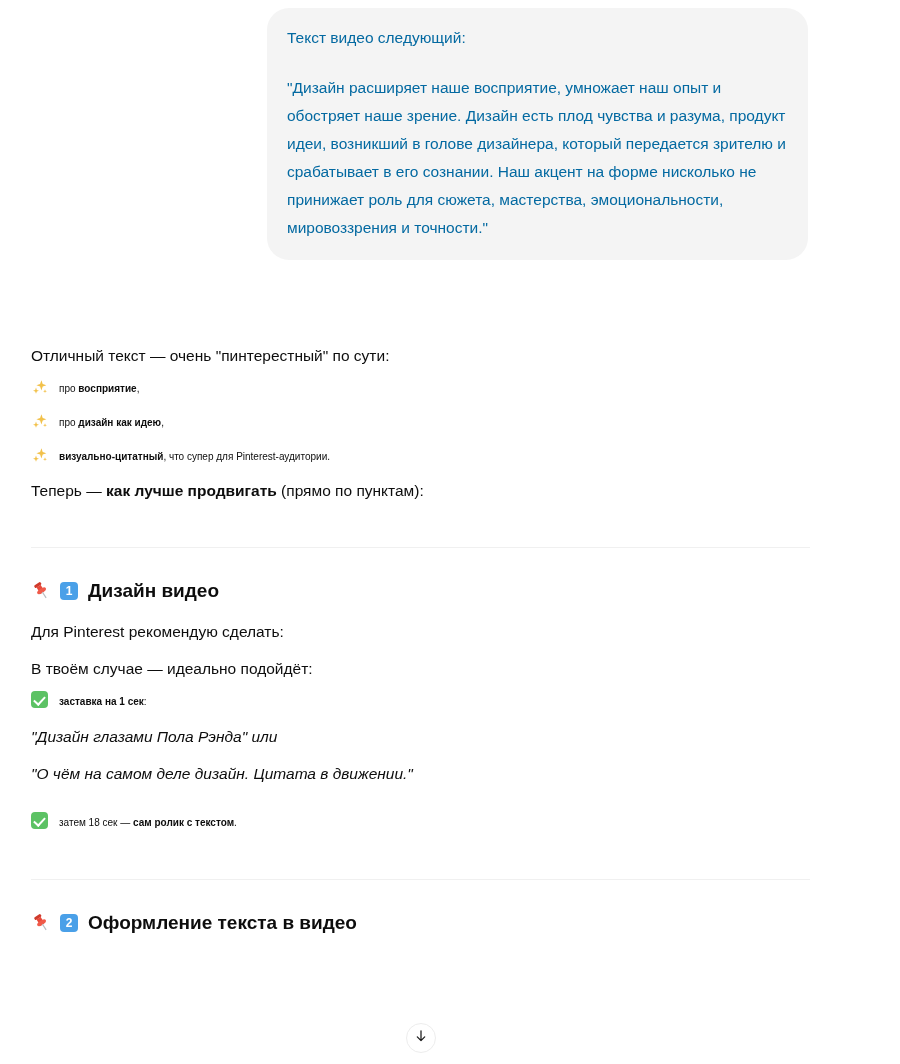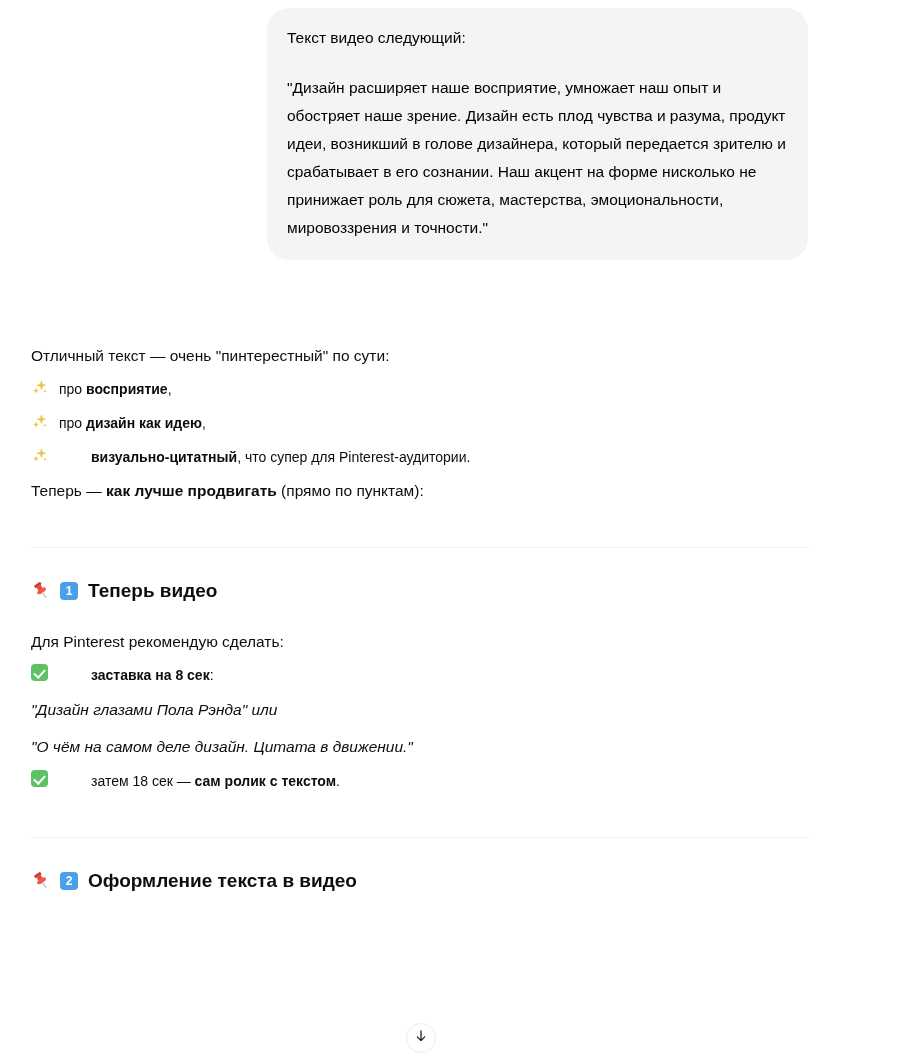--- a/index.html
+++ b/index.html
@@ -26,21 +26,21 @@
     padding: 8px 92px 0 0;
   }
   .user-bubble {
     background: #f4f4f4;
     border-radius: 22px;
     padding: 16px 20px 18px 20px;
     max-width: 541px;
     width: 541px;
     font-size: 15.5px;
     line-height: 28px;
-    color: #000000;
+    color: #0369a1;
   }
   .user-bubble p { margin: 0; }
   .user-bubble p + p { margin-top: 22px; }
 
   
   .assistant {
     padding: 0 0 0 31px;
     width: 900px;
   }
   .assistant p,
@@ -55,25 +55,25 @@
   .lead { margin-top: 0; }
 
   ul.bullets {
     list-style: none;
     margin: 9px 0 0 0;
     padding: 0;
   }
   ul.bullets li {
     display: flex;
     align-items: flex-start;
-    font-size: 14px;
+    font-size: 10px;
     line-height: 24px;
     margin-bottom: 10px;
   }
-  ul.bullets li:last-child { margin-bottom: 0; gap: 32px; }
+  ul.bullets li:last-child { margin-bottom: 0; }
   .bul-ico {
     flex: 0 0 auto;
     width: 22px;
     margin-right: 6px;
     display: inline-flex;
     align-items: center;
     justify-content: flex-start;
     position: relative;
     top: 1px;
   }
@@ -206,42 +206,43 @@
             <rect x="6.2" y="1.6" width="7.6" height="3.0" rx="1.1" fill="#cf3b2c"></rect>
             <rect x="7.6" y="4.4" width="4.8" height="5.0" fill="#e8493a"></rect>
             <ellipse cx="10" cy="10.0" rx="5.0" ry="2.3" fill="#f05a49"></ellipse>
             <rect x="9.4" y="11.4" width="1.2" height="7.0" fill="#b9bcc0"></rect>
           </g>
         </svg>
       </span>
       <span class="numbadge">
         <span class="badge-num">1</span>
       </span>
-      <span>Теперь видео</span>
+      <span>Дизайн видео</span>
     </h3>
 
-    <p style="margin-top:26px">Для Pinterest рекомендую сделать:</p>
+    <p style="margin-top:16px">Для Pinterest рекомендую сделать:</p>
 
     <ul class="bullets">
     </ul>
 
+    <p style="margin-top:13px">В твоём случае — идеально подойдёт:</p>
 
     <ul class="bullets">
       <li>
         <span class="bul-ico">
           <span class="badge-check"></span>
         </span>
-        <span class="bul-txt"><span></span><b>заставка на 8 сек</b><span>:</span></span>
+        <span class="bul-txt"><span></span><b>заставка на 1 сек</b><span>:</span></span>
       </li>
     </ul>
 
     <p style="margin-top:11px"><i>"Дизайн глазами Пола Рэнда" или</i></p>
     <p style="margin-top:13px"><i>"О чём на самом деле дизайн. Цитата в движении."</i></p>
 
-    <ul class="bullets" style="margin-top:10px">
+    <ul class="bullets" style="margin-top:25px">
       <li>
         <span class="bul-ico">
           <span class="badge-check"></span>
         </span>
         <span class="bul-txt"><span>затем 18 сек — </span><b>сам ролик с текстом</b><span>.</span></span>
       </li>
     </ul>
 
     <div style="height:44px"></div>
     <hr class="sep">

